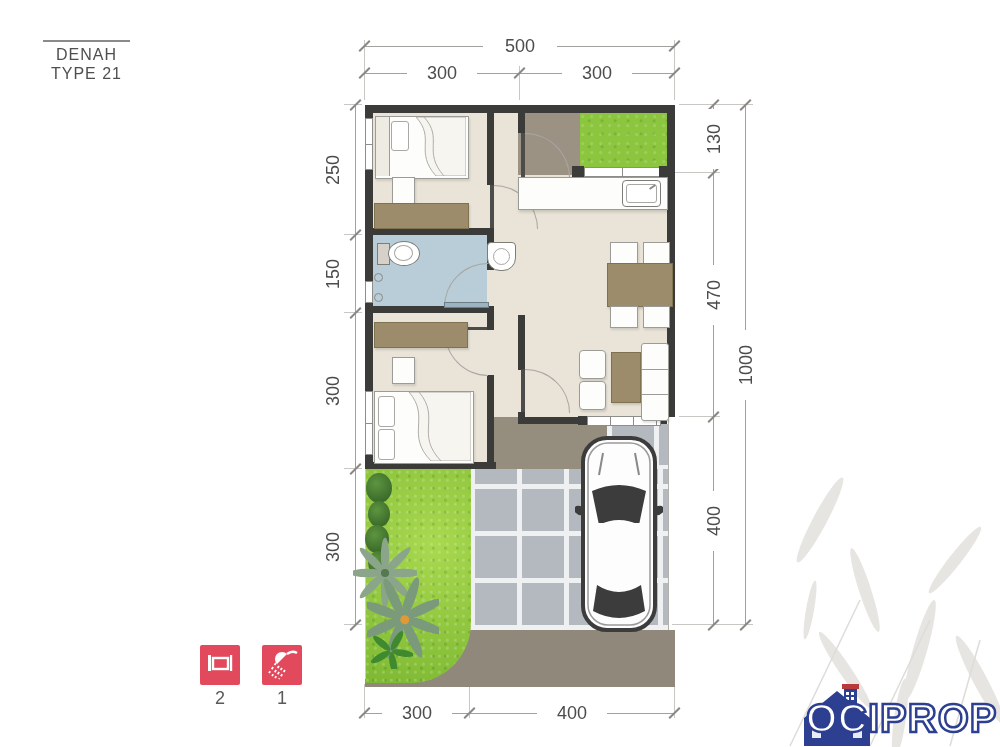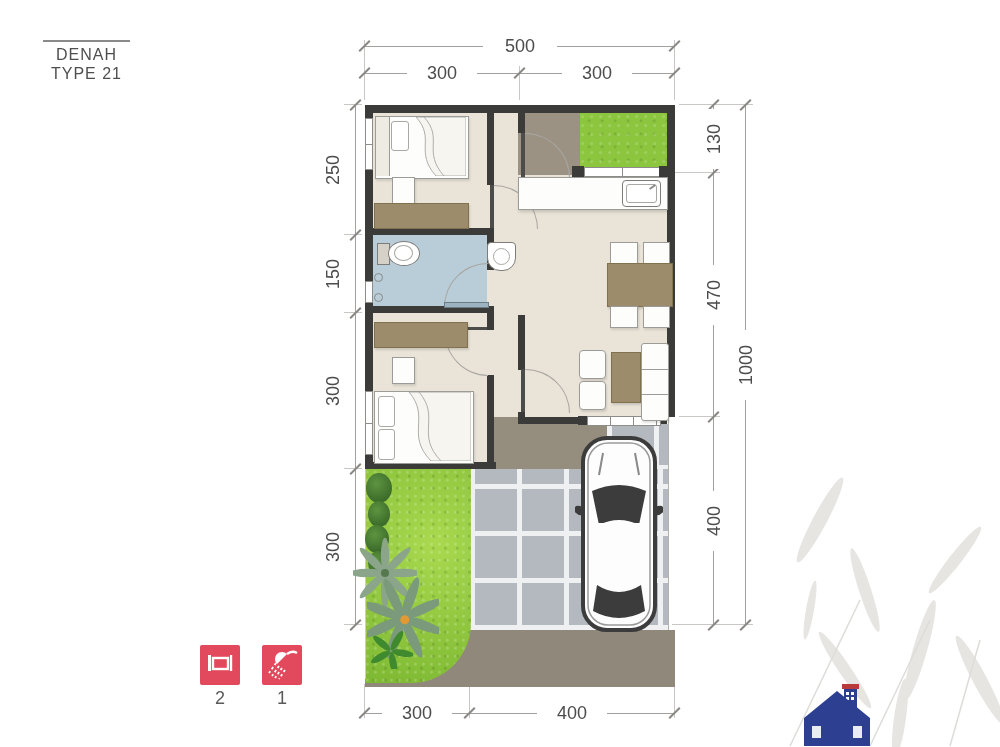--- a/index.html
+++ b/index.html
@@ -301,13 +301,14 @@
     <rect x="46" y="4" width="13" height="22" fill="#2c3f90"></rect>
     <rect x="44" y="0" width="17" height="5" fill="#b83a3a"></rect>
     <rect x="48" y="8" width="3" height="3" fill="#fff"></rect>
       <rect x="53" y="8" width="3" height="3" fill="#fff"></rect>
     <rect x="48" y="13" width="3" height="3" fill="#fff"></rect>
       <rect x="53" y="13" width="3" height="3" fill="#fff"></rect>
     <path d="M6,34 L39,7 L72,34 L72,62 L6,62 Z" fill="#2c3f90"></path>
     <rect x="14" y="42" width="9" height="12" fill="#fff" opacity=".9"></rect>
     <rect x="55" y="42" width="9" height="12" fill="#fff" opacity=".9"></rect>
   </svg>
+  <div class="logo-text" style="left:10px;top:18px">OCIPROP</div>
 </div>
 
 </body></html>

